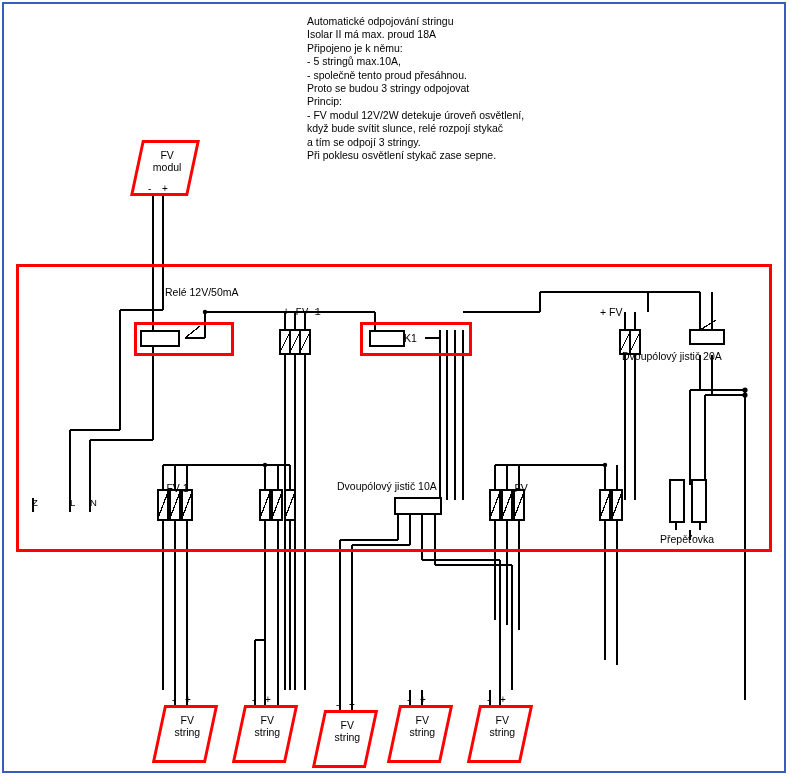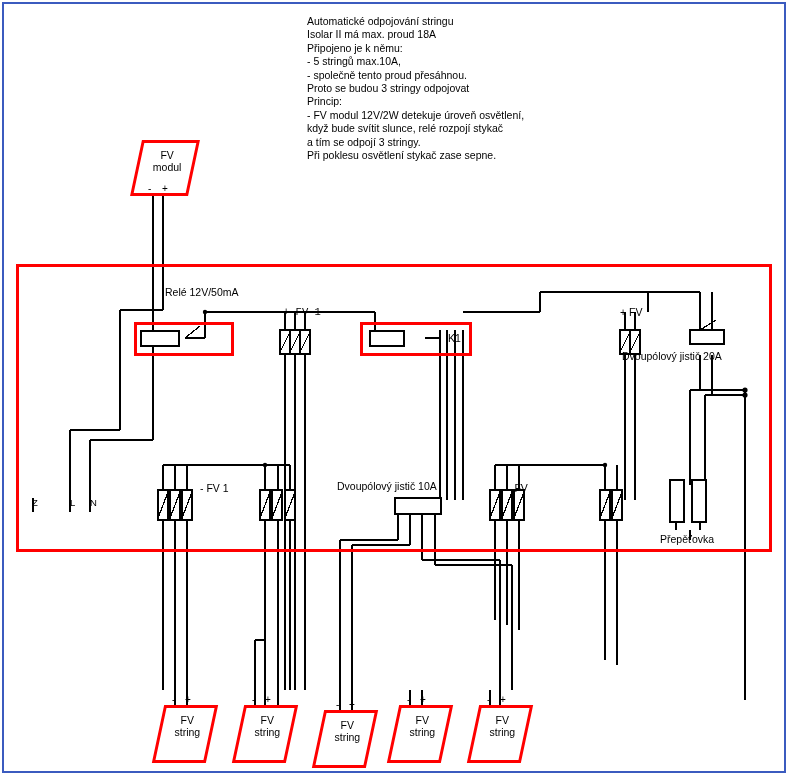--- a/index.html
+++ b/index.html
@@ -275,28 +275,28 @@
 Při poklesu osvětlení stykač zase sepne.</div>
 
   <div class="pv-box" style="left:136px;top:140px;width:58px;height:56px;">
     <div class="txt"><span>FV</span>
 <span>modul</span></div>
   </div>
   <div class="pv-pm" style="left:148px;top:183px;">-</div>
   <div class="pv-pm" style="left:162px;top:183px;">+</div>
 
   <div class="lbl" style="left:165px;top:286px;">Relé 12V/50mA</div>
-  <div class="lbl" style="left:404px;top:332px;padding-left:44px;">K1</div>
+  <div class="lbl" style="left:404px;top:332px;">K1</div>
   <div class="lbl" style="left:622px;top:350px;">Dvoupólový jistič 20A</div>
   <div class="lbl" style="left:312px;top:480px;margin-left:25px;">Dvoupólový jistič 10A</div>
   <div class="lbl" style="left:660px;top:533px;text-align:center;">Přepěťovka</div>
 
   <div class="lbl" style="left:283px;top:306px;font-family:Liberation Mono, monospace;">+ FV 1</div>
-  <div class="lbl" style="left:620px;top:306px;text-align:center;">+ FV</div>
-  <div class="lbl" style="left:160px;top:482px;margin-left:40px;">- FV 1</div>
+  <div class="lbl" style="left:600px;top:306px;text-align:center;">+ FV</div>
+  <div class="lbl" style="left:160px;top:482px;">- FV 1</div>
   <div class="lbl" style="left:508px;top:482px;text-align:center;">- FV</div>
 
   <div class="lbl sm" style="left:32px;top:497px;">Z</div>
   <div class="lbl sm" style="left:70px;top:497px;">L</div>
   <div class="lbl sm" style="left:90px;top:497px;">N</div>
 
   <div class="pv-box" style="left:158px;top:705px;width:54px;height:58px;">
     <div class="txt"><span>FV</span>
 <span>string</span></div>
   </div>

